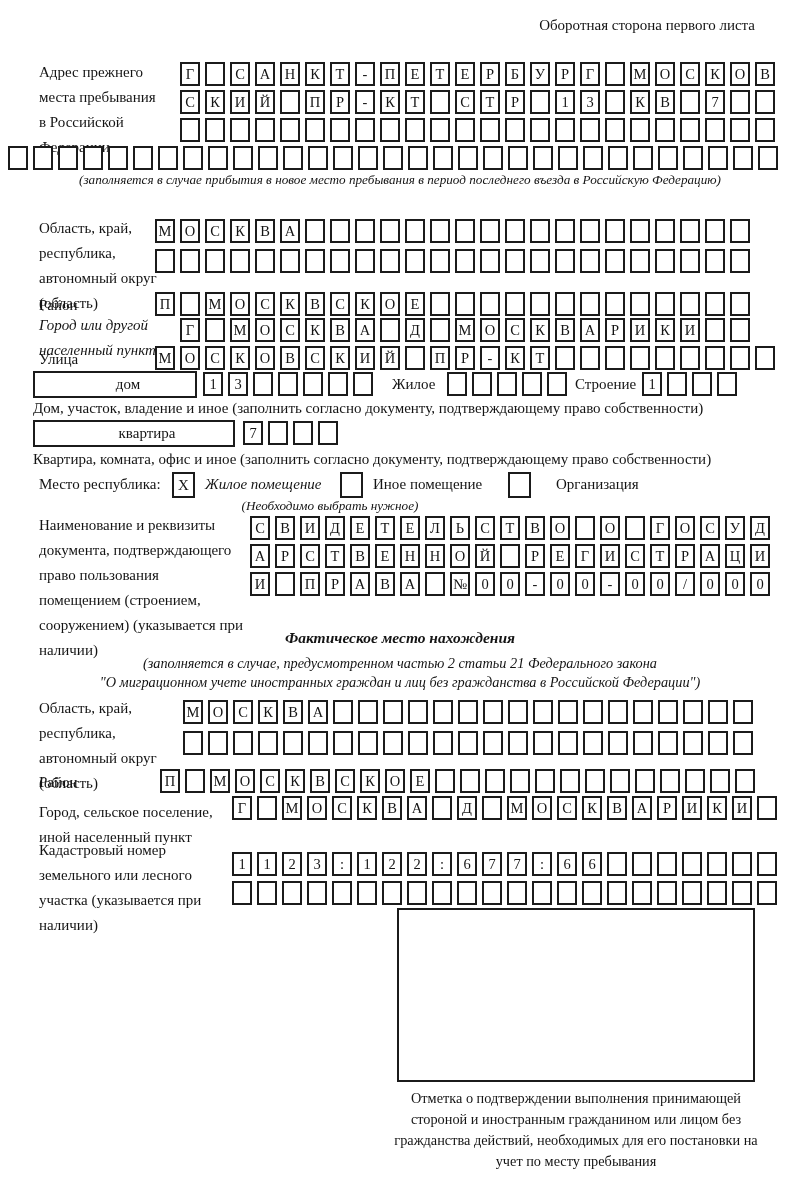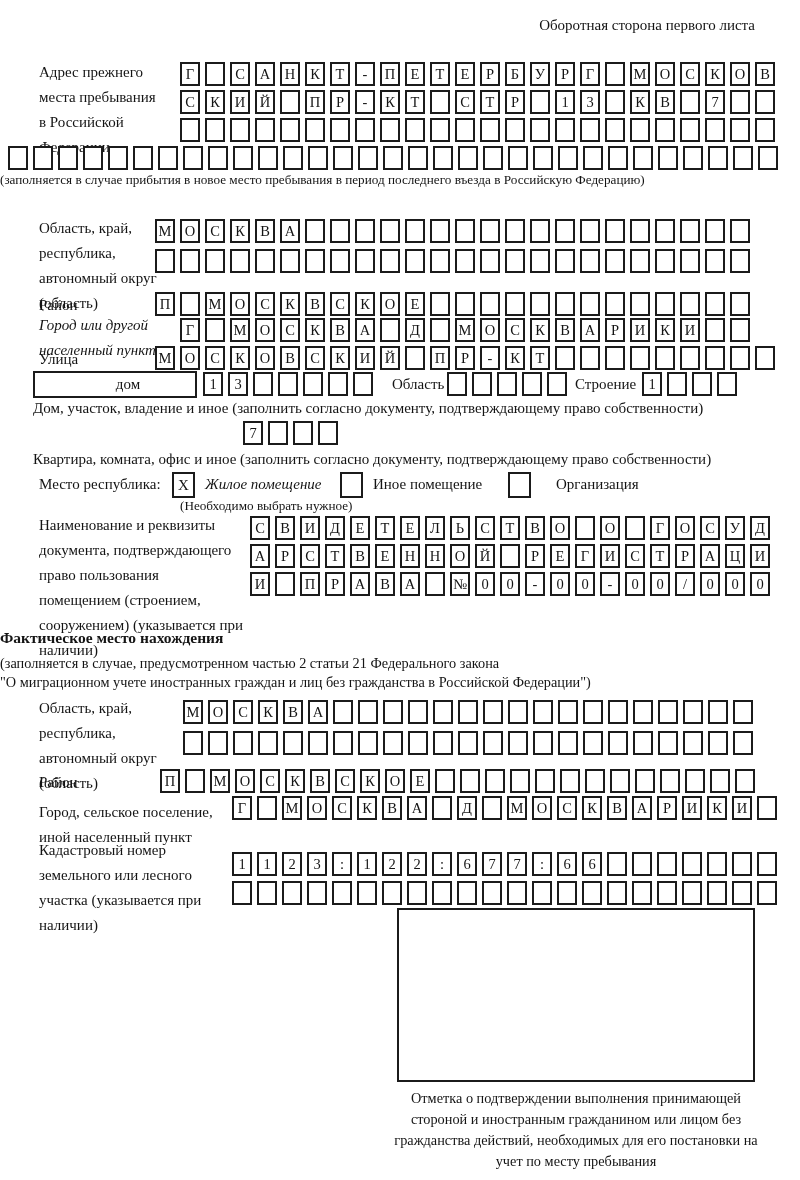--- a/index.html
+++ b/index.html
@@ -2,21 +2,21 @@
 <html><head>
 <meta charset="utf-8">
 <style>
   html,body{margin:0;padding:0;background:#e8e8e8;}
   .page{position:relative;width:800px;height:1180px;background:#ffffff;
         font-family:"Liberation Serif", serif;color:#141414;overflow:hidden;margin:0 auto;}
   .abs{position:absolute;}
   .hdr-note{font-size:15px;text-align:right;}
   .label{font-size:15px;line-height:25px;}
   .small-note{font-size:13.2px;}
-  .center{text-align:left;}
+  .center{text-align:center;font-style:italic;}
   .bold{font-weight:bold;}
   .cellrow{position:absolute;display:flex;gap:5px;}
   .cell{box-sizing:border-box;width:20px;height:24px;border:2px solid #1b1b1b;
         display:flex;align-items:center;justify-content:center;
         font-size:14.5px;line-height:1;background:#fff;}
   .widebox{position:absolute;box-sizing:border-box;border:2px solid #1b1b1b;
         display:flex;align-items:center;justify-content:center;font-size:15px;background:#fff;padding-left:26px;}
   .checkbox{position:absolute;box-sizing:border-box;width:23px;height:26px;border:2px solid #1b1b1b;
         display:flex;align-items:center;justify-content:center;font-size:15px;background:#fff;}
   .inline-label{position:absolute;font-size:15px;}
@@ -287,37 +287,38 @@
   <div class="widebox" style="left:33px;top:371px;width:164px;height:27px;">дом</div>
   <div class="cellrow" style="left:203px;top:372px;">
       <span class="cell">1</span>
       <span class="cell">3</span>
       <span class="cell"></span>
       <span class="cell"></span>
       <span class="cell"></span>
       <span class="cell"></span>
       <span class="cell"></span>
     </div>
-  <span class="inline-label" style="left:392px;top:376px;">Область</span>
+  <span class="inline-label" style="left:392px;top:376px;">Жилое</span>
   <div class="cellrow" style="left:447px;top:372px;">
       <span class="cell"></span>
       <span class="cell"></span>
       <span class="cell"></span>
       <span class="cell"></span>
       <span class="cell"></span>
     </div>
   <span class="inline-label" style="left:575px;top:376px;">Строение</span>
   <div class="cellrow" style="left:642px;top:372px;">
       <span class="cell">1</span>
       <span class="cell"></span>
       <span class="cell"></span>
       <span class="cell"></span>
     </div>
   <div class="abs label" style="left:33px;top:396px;width:740px;">Дом, участок, владение и иное (заполнить согласно документу, подтверждающему право собственности)</div>
 
+  <div class="widebox" style="left:33px;top:420px;width:202px;height:27px;">квартира</div>
   <div class="cellrow" style="left:243px;top:421px;">
       <span class="cell">7</span>
       <span class="cell"></span>
       <span class="cell"></span>
       <span class="cell"></span>
     </div>
   <div class="abs label" style="left:33px;top:447px;width:740px;">Квартира, комната, офис и иное (заполнить согласно документу, подтверждающему право собственности)</div>
 
   <span class="inline-label" style="left:39px;top:476px;">Место республика:</span>
   <span class="checkbox" style="left:172px;top:472px;">X</span>

